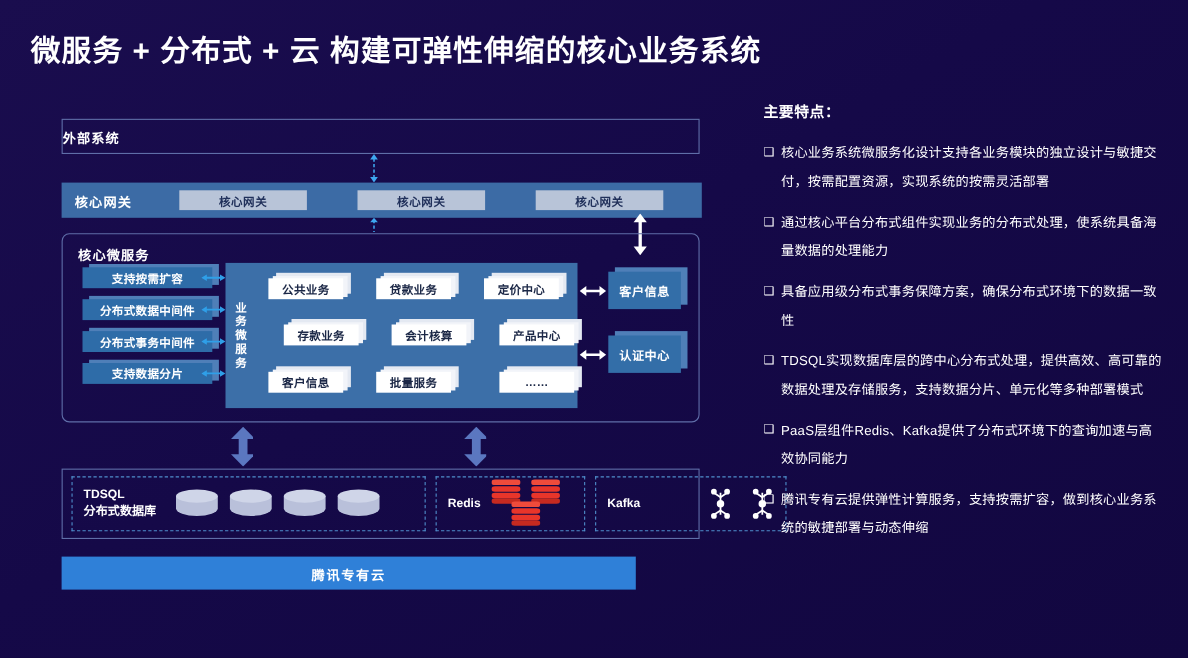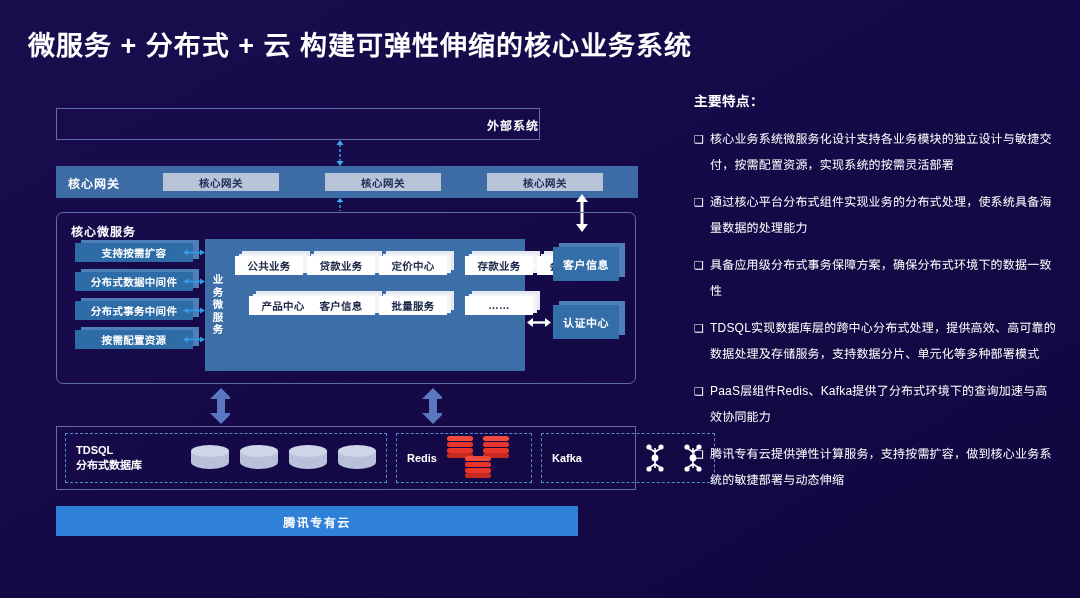--- a/index.html
+++ b/index.html
@@ -39,24 +39,24 @@
     position: absolute;
     left: 56px;
     top: 108px;
     width: 582px;
     height: 432px;
   }
 
   .ext-sys {
     position: absolute;
     left: 0; top: 0;
-    width: 484px; height: 32px;
+    width: 580px; height: 32px;
     border: 1px solid #5f6ea8;
     box-sizing: border-box;
-    display: flex; align-items: center; justify-content: flex-end;
+    display: flex; align-items: center; justify-content: flex-start;
     font-size: 12px; font-weight: bold;
     letter-spacing: 1px;
   }
 
   .gw-band {
     position: absolute;
     left: 0; top: 58px;
     width: 582px; height: 32px;
     background: #3c6ba5;
     display: flex; align-items: center;
@@ -125,25 +125,26 @@
   .biz-vlabel {
     width: 26px;
     display: flex; align-items: center; justify-content: center;
     font-size: 10.5px; font-weight: bold;
     writing-mode: vertical-rl;
     letter-spacing: 2px;
   }
   .biz-grid {
     flex: 1;
     display: grid;
-    grid-template-columns: repeat(5, 1fr);
+    grid-template-columns: repeat(3, 1fr);
     grid-template-rows: repeat(3, 1fr);
     align-items: center;
     justify-items: center;
     padding: 6px 4px;
+    gap: 8px;
   }
   .card {
     position: relative;
     width: 72px; height: 19px;
   }
   .card .sh2 { position: absolute; left: 7px; top: -5px; width: 68px; height: 19px; background: #e4e9f2; }
   .card .sh1 { position: absolute; left: 4px; top: -2px; width: 68px; height: 19px; background: #f2f4f9; }
   .card .fc  {
     position: absolute; left: 0; top: 0; width: 68px; height: 19px;
     background: #ffffff; color: #1b2746;
@@ -186,21 +187,21 @@
     border: 1px dashed #4f8ecb;
     height: 50px;
     display: flex; align-items: center;
     box-sizing: border-box;
     padding: 0 10px;
   }
   .dcell .lbl {
     font-size: 11px; font-weight: bold; line-height: 1.35;
     white-space: nowrap;
   }
-  .cell-tdsql { flex: 0 0 322px; justify-content: space-between; }
+  .cell-tdsql { flex: 0 0 322px; }
   .cell-redis { flex: 0 0 136px; justify-content: flex-start; }
   .cell-kafka { flex: 1; justify-content: center; gap: 48px; }
 
   .cyls { display: flex; gap: 11px; margin-left: 18px; }
   .cyl {
     width: 38px; height: 26px;
     position: relative;
   }
   .cyl .body {
     position: absolute; left: 0; top: 6px;
@@ -324,21 +325,21 @@
         <div class="mid-chip">
           <div class="shade"></div>
           <div class="face">分布式数据中间件</div>
         </div>
         <div class="mid-chip">
           <div class="shade"></div>
           <div class="face">分布式事务中间件</div>
         </div>
         <div class="mid-chip">
           <div class="shade"></div>
-          <div class="face">按需配置资源</div>
+          <div class="face">支持数据分片</div>
         </div>
       </div>
 
       <svg style="position:absolute; left:126px; top:35px;" width="22" height="9">
         <line x1="3" y1="4.5" x2="19" y2="4.5" stroke="#2f9fe8" stroke-width="1.6"></line>
         <polygon points="0,4.5 5,1.5 5,7.5" fill="#2f9fe8"></polygon>
           <polygon points="22,4.5 17,1.5 17,7.5" fill="#2f9fe8"></polygon>
       </svg>
       <svg style="position:absolute; left:126px; top:64px;" width="22" height="9">
         <line x1="3" y1="4.5" x2="19" y2="4.5" stroke="#2f9fe8" stroke-width="1.6"></line>

